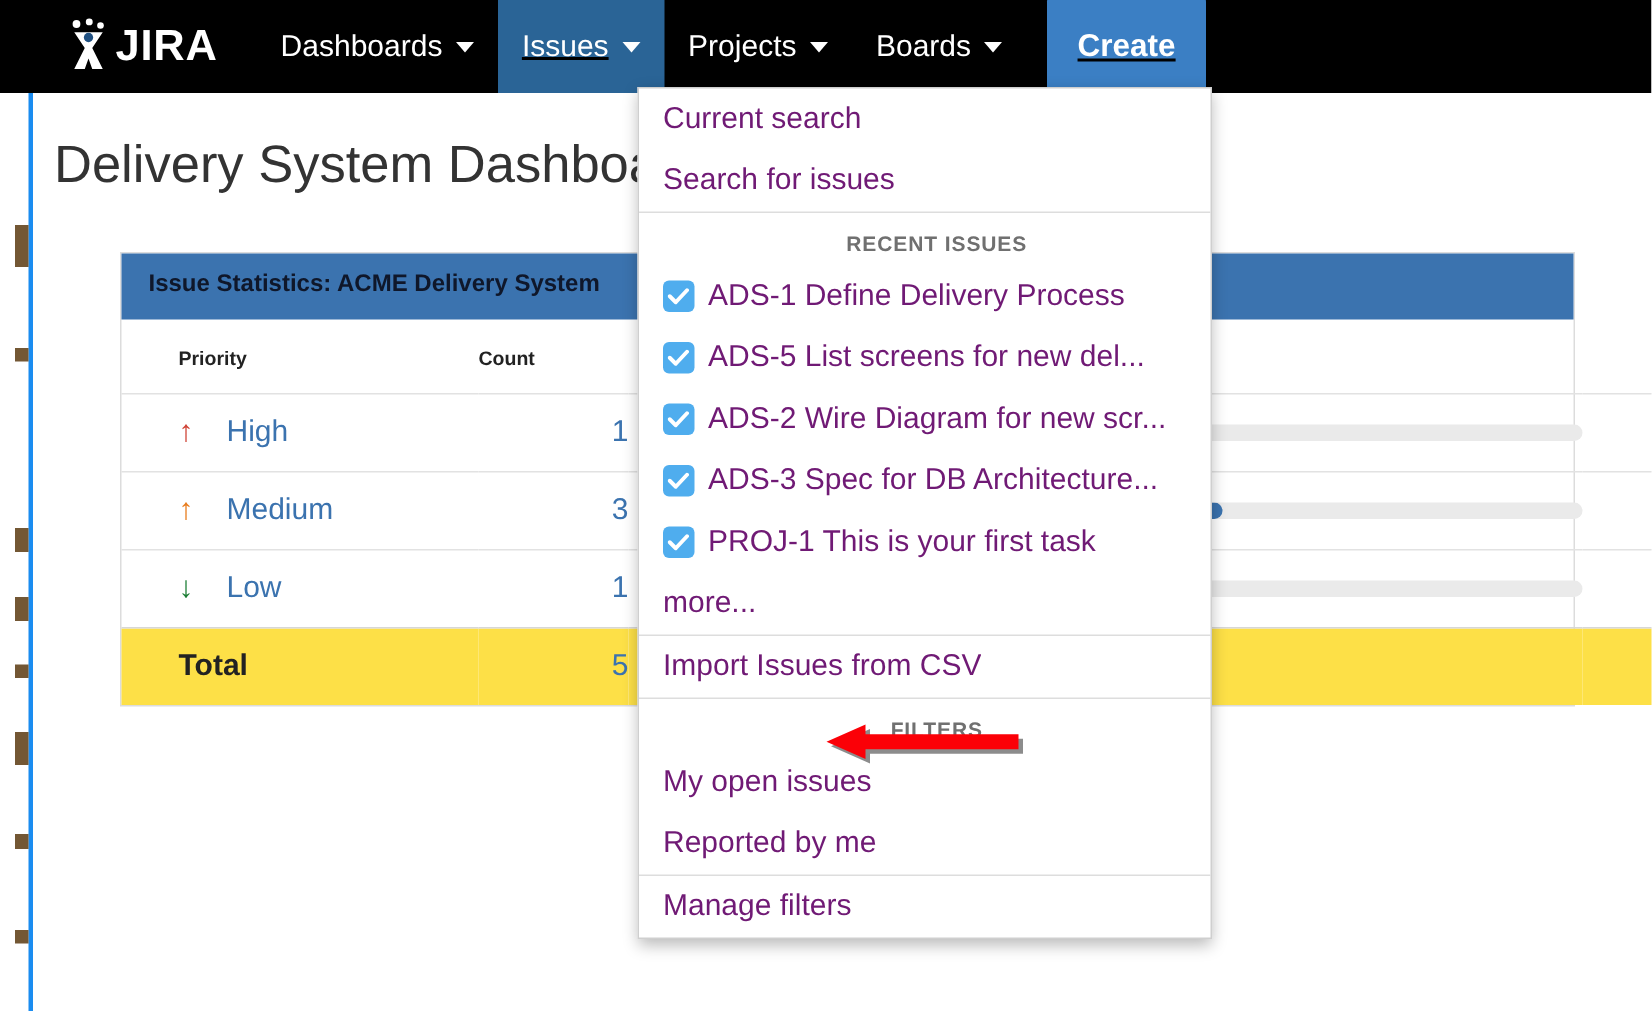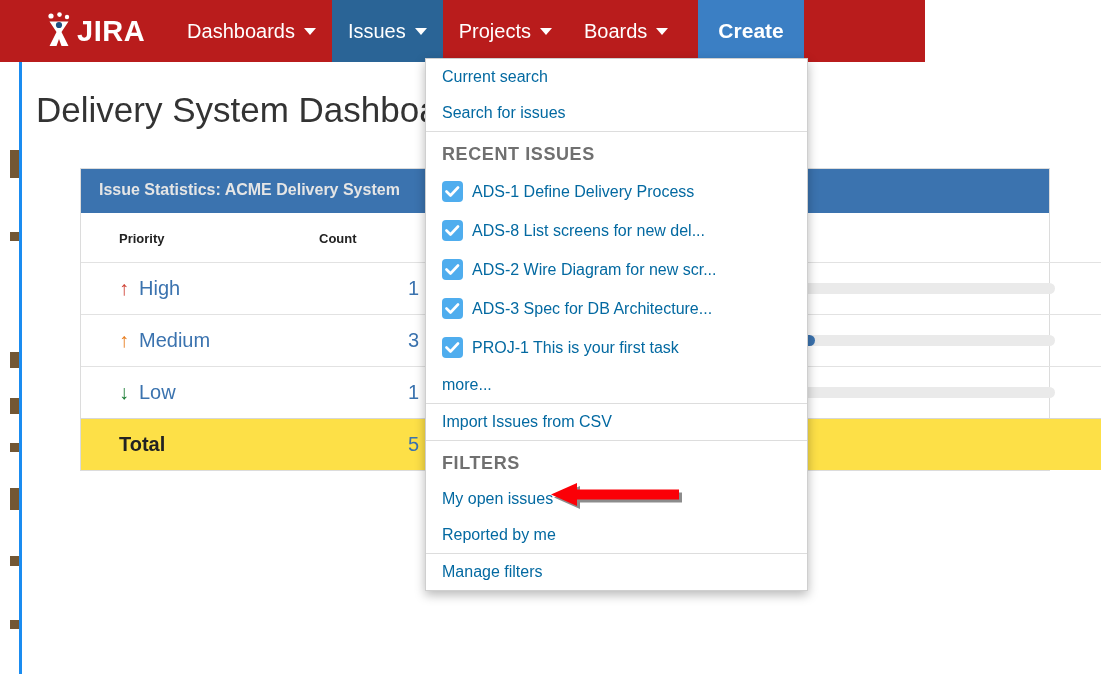--- a/index.html
+++ b/index.html
@@ -37,25 +37,26 @@
     width: 9px;
     background: #5a3a10;
     z-index: 4;
     opacity: .85;
   }
 
   
   .navbar {
     position: absolute;
     left: 0; top: 0;
-    width: 925px; height: 62px;
-    background: #b91c1c;
+    width: 1101px; height: 62px;
+    background: #000000;
     z-index: 20;
     display: flex;
     align-items: center;
+    text-decoration: underline;
   }
   .jira-logo {
     display: flex;
     align-items: center;
     margin-left: 42px;
     margin-right: 26px;
     height: 62px;
   }
   .jira-mark { display:block; }
   .jira-word {
@@ -119,21 +120,21 @@
   .gadget {
     position: absolute;
     left: 58px; top: 106px;
     width: 970px;
     background: #ffffff;
     border: 1px solid #dcdcdc;
     box-sizing: border-box;
   }
   .gadget-header {
     background: #3b73af;
-    color: #e5e5e5;
+    color: #0f172a;
     font-size: 16px;
     font-weight: bold;
     padding: 12px 0 12px 18px;
     box-sizing: border-box;
     height: 44px;
     white-space: nowrap;
     overflow: hidden;
   }
   .stats-table {
     width: 100%;
@@ -156,20 +157,21 @@
   }
   .col-priority { width: 200px; padding-left: 38px !important; }
   .col-count    { width: 100px; text-align: right; }
   .col-bar      { width: 600px; padding-left: 36px !important; }
   .col-pct      { width: 100px; text-align: right; padding-right: 22px !important; }
 
   .prio-link {
     color: #3b73af;
     text-decoration: none;
     cursor: pointer;
+    margin-left: 12px;
   }
   .prio-arrow {
     display: inline-block;
     width: 16px;
     font-size: 20px;
     font-weight: bold;
     margin-right: 4px;
   }
   .count-link { color: #3b73af; text-decoration: none; cursor: pointer; }
 
@@ -206,32 +208,33 @@
     border: 1px solid #cfcfcf;
     box-shadow: 0 4px 10px rgba(0,0,0,.28);
     z-index: 30;
     box-sizing: border-box;
   }
   .menu-section { border-bottom: 1px solid #dddddd; }
   .menu-section:last-child { border-bottom: none; }
   .menu-item {
     display: flex;
     align-items: center;
-    font-size: 16px;
-    color: #0369a1;
+    font-size: 20px;
+    color: #701a75;
     padding: 9px 0 9px 16px;
     cursor: pointer;
     white-space: nowrap;
   }
   .menu-heading {
-    font-size: 18px;
+    font-size: 14px;
     font-weight: bold;
     color: #707070;
     letter-spacing: .6px;
     padding: 12px 0 7px 16px;
+    text-align: center;
   }
   .task-icon {
     flex: 0 0 auto;
     width: 21px; height: 21px;
     background: #4fadee;
     border-radius: 4px;
     margin-right: 9px;
     position: relative;
   }
   .task-icon svg { position: absolute; left: 3px; top: 4px; }
@@ -399,21 +402,21 @@
       </span>
       <span class="menu-label">ADS-1 Define Delivery Process</span>
     </div>
 
     <div class="menu-item">
       <span class="task-icon">
         <svg width="15" height="13" viewBox="0 0 15 13">
             <path d="M1.5 6.5 L5.5 10.5 L13 2.5" stroke="#ffffff" stroke-width="2.6" fill="none" stroke-linecap="round" stroke-linejoin="round"></path>
           </svg>
       </span>
-      <span class="menu-label">ADS-8 List screens for new del...</span>
+      <span class="menu-label">ADS-5 List screens for new del...</span>
     </div>
 
     <div class="menu-item">
       <span class="task-icon">
         <svg width="15" height="13" viewBox="0 0 15 13">
             <path d="M1.5 6.5 L5.5 10.5 L13 2.5" stroke="#ffffff" stroke-width="2.6" fill="none" stroke-linecap="round" stroke-linejoin="round"></path>
           </svg>
       </span>
       <span class="menu-label">ADS-2 Wire Diagram for new scr...</span>
     </div>

